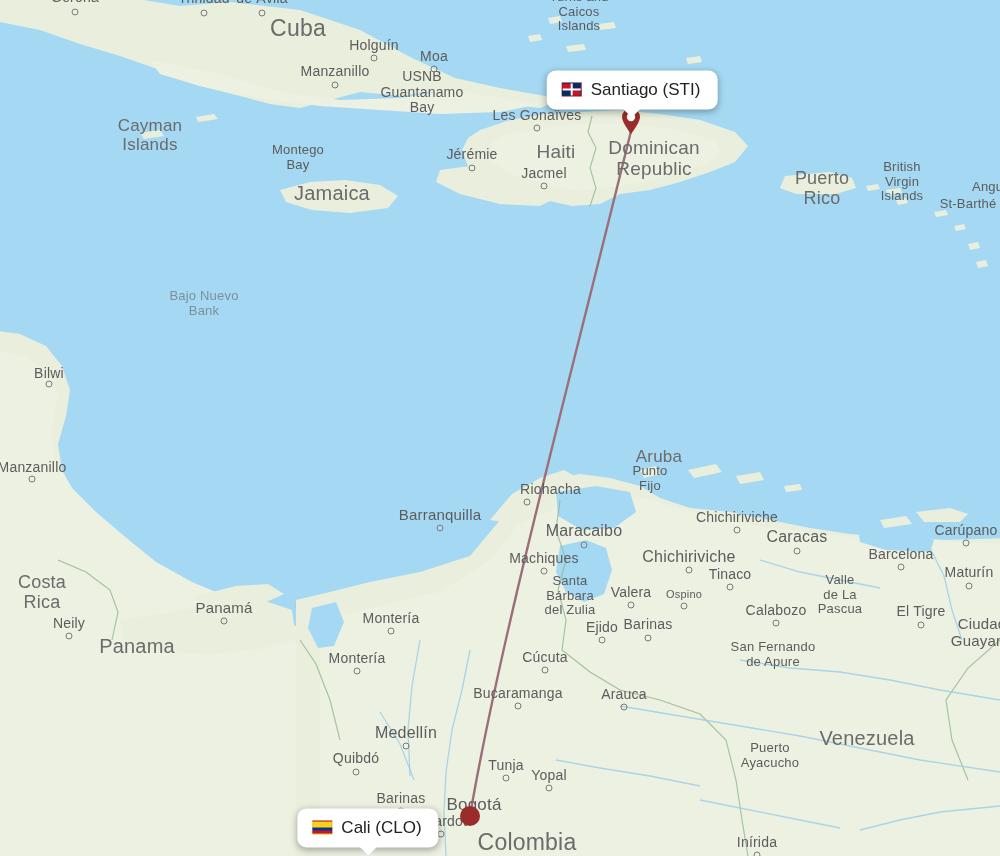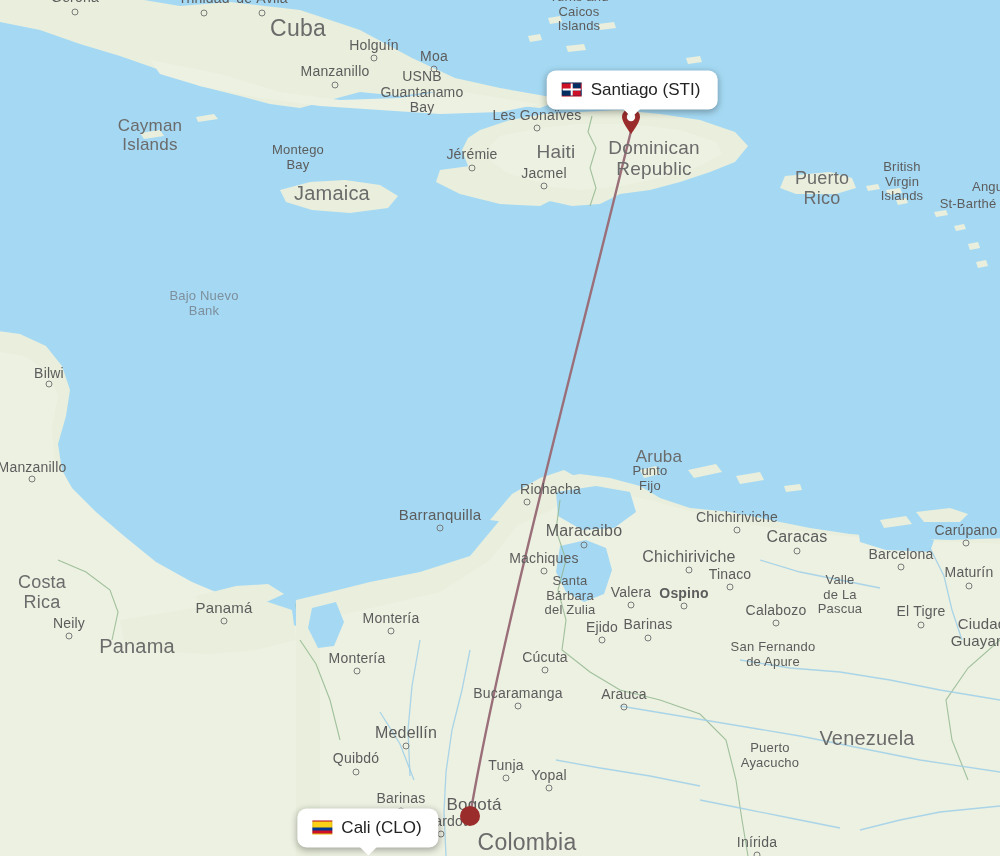--- a/index.html
+++ b/index.html
@@ -314,21 +314,21 @@
       </div>
       <div class="dot" style="left: 969px; top: 586px;"></div>
       <div class="lbl " style="left: 730px; top: 575px; font-size: 14px;">
         <div>Tinaco</div>
       </div>
       <div class="dot" style="left: 730px; top: 587px;"></div>
       <div class="lbl " style="left: 631px; top: 593px; font-size: 14px;">
         <div>Valera</div>
       </div>
       <div class="dot" style="left: 631px; top: 605px;"></div>
-      <div class="lbl " style="left: 684px; top: 594px; font-size: 14px; font-weight: bold;">
+      <div class="lbl " style="left: 684px; top: 594px; font-size: 11px;">
         <div>Ospino</div>
       </div>
       <div class="dot" style="left: 684px; top: 606px;"></div>
       <div class="lbl " style="left: 776px; top: 611px; font-size: 14px;">
         <div>Calabozo</div>
       </div>
       <div class="dot" style="left: 776px; top: 623px;"></div>
       <div class="lbl " style="left: 224px; top: 608px; font-size: 15px;">
         <div>Panamá</div>
       </div>

